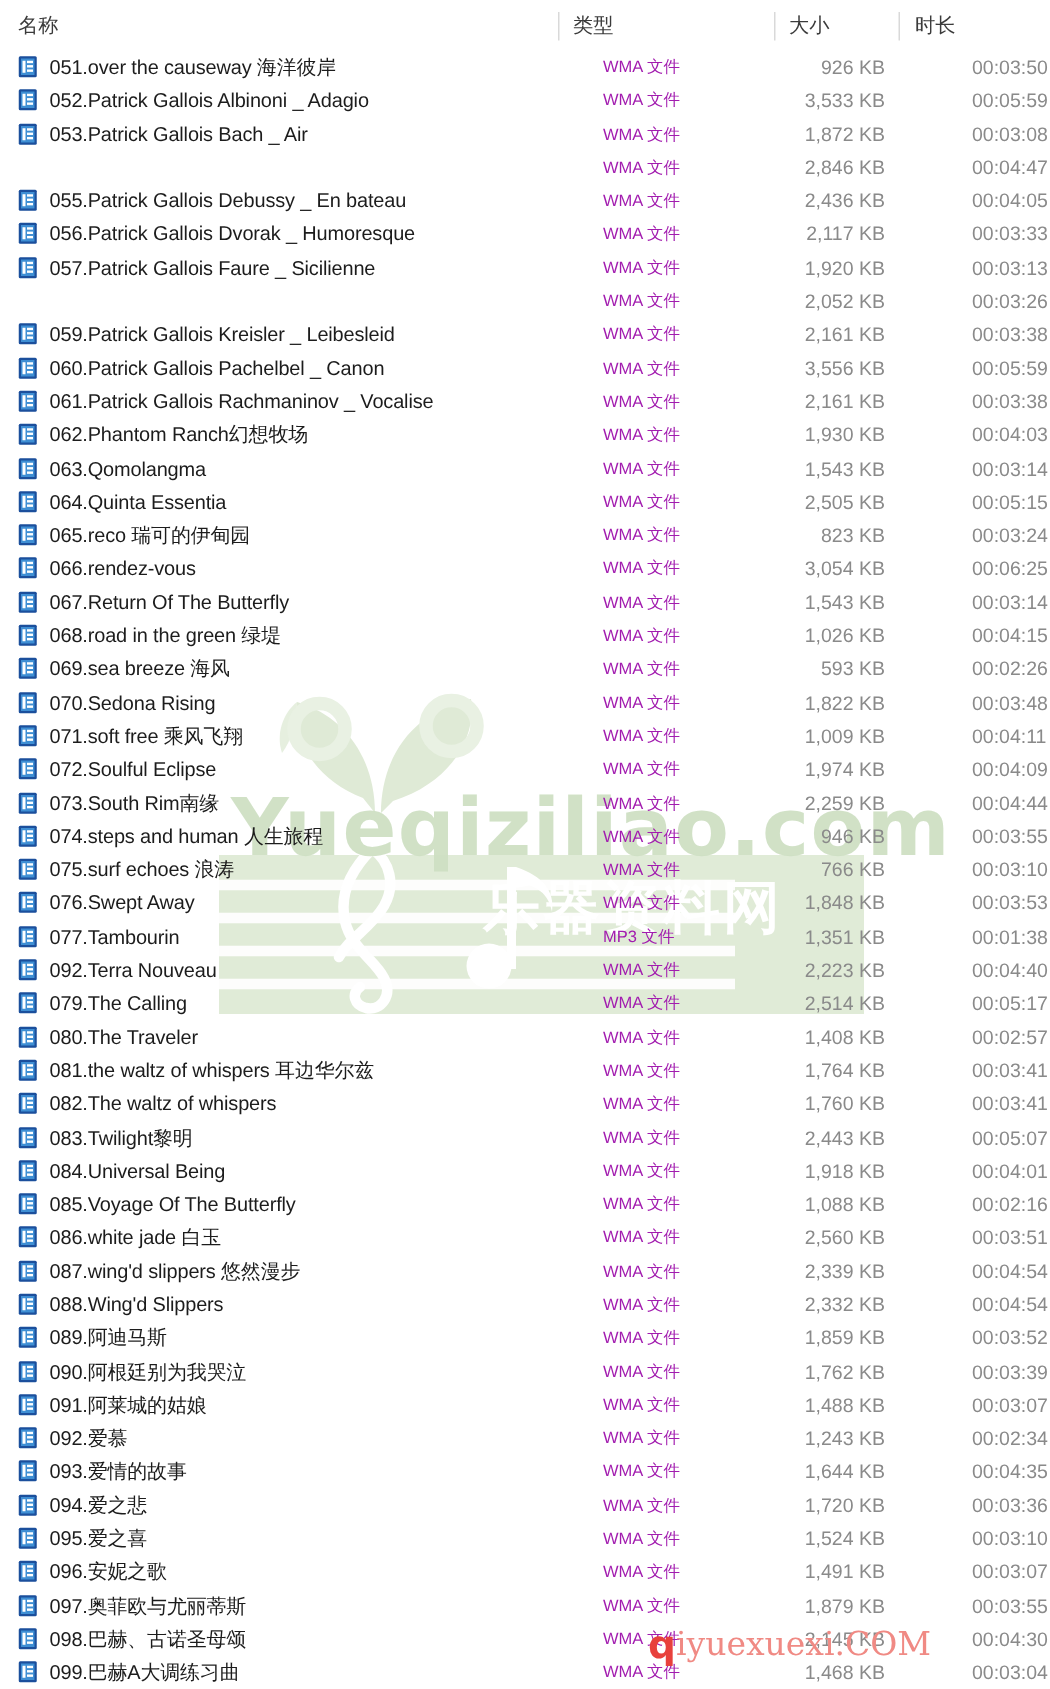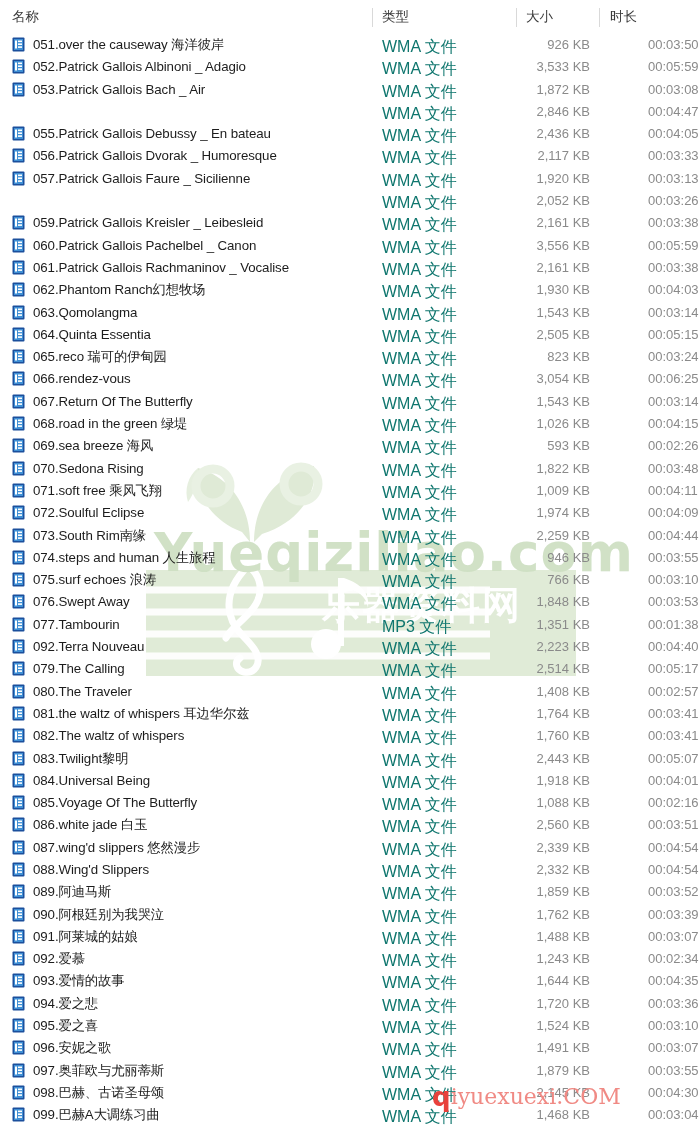--- a/index.html
+++ b/index.html
@@ -152,24 +152,24 @@
     display: block;
   }
   .name-text {
     font-size: 13.3px;
     color: #1c1c1c;
     line-height: 17px;
     letter-spacing: -0.1px;
   }
   .cell-type {
     position: absolute;
-    left: 382px;
+    left: 402px;
     top: 3px;
-    font-size: 16px;
-    color: #0f766e;
+    font-size: 11px;
+    color: #a21caf;
     white-space: nowrap;
   }
   .cell-size {
     position: absolute;
     left: 490px;
     top: 3px;
     width: 100px;
     text-align: right;
     font-size: 13px;
     color: #8a8a8a;

